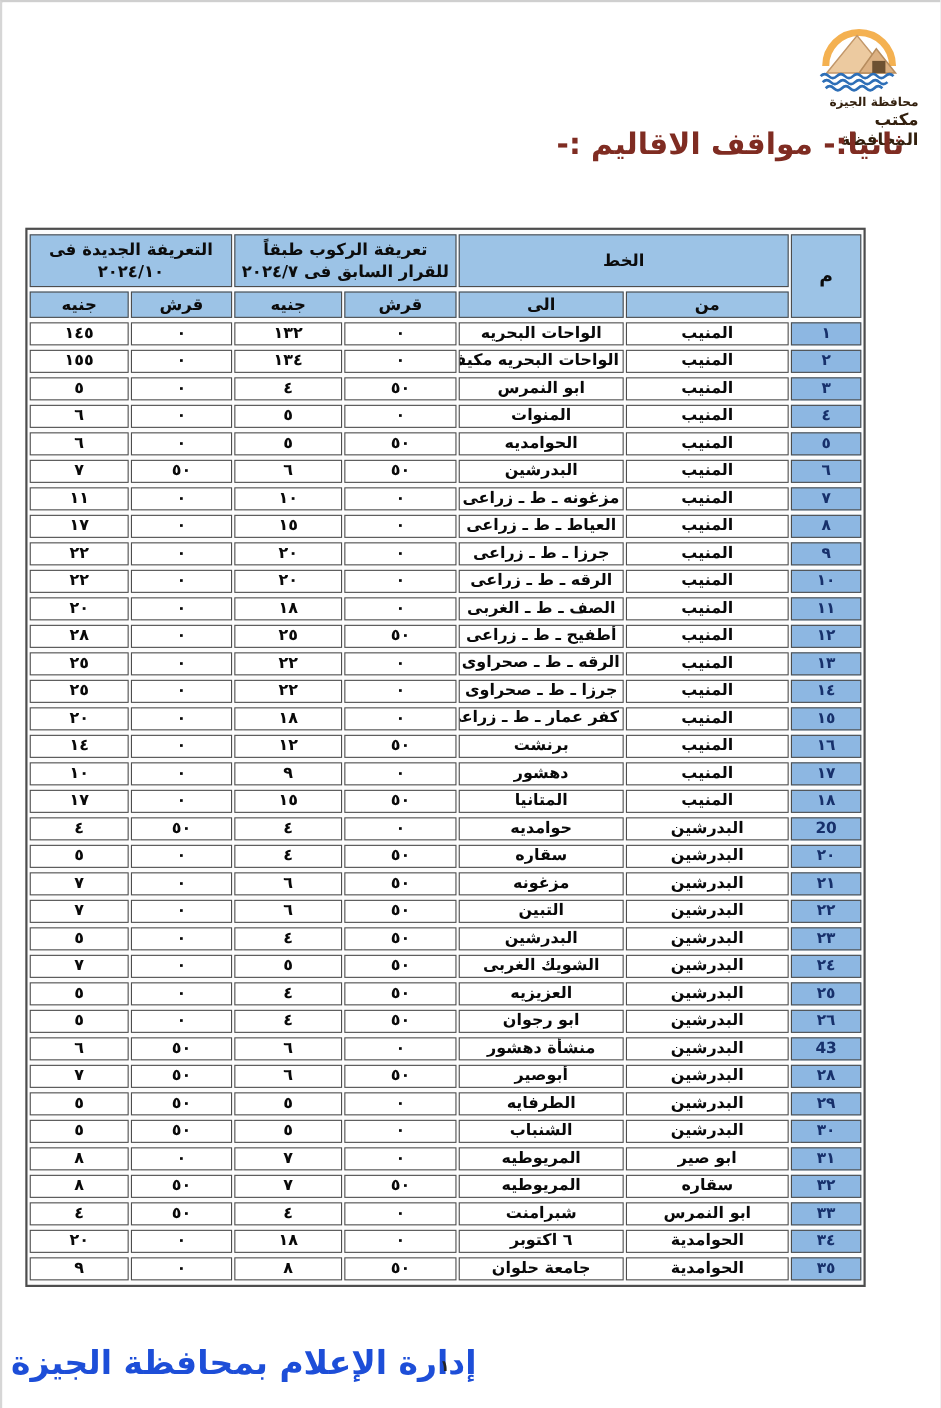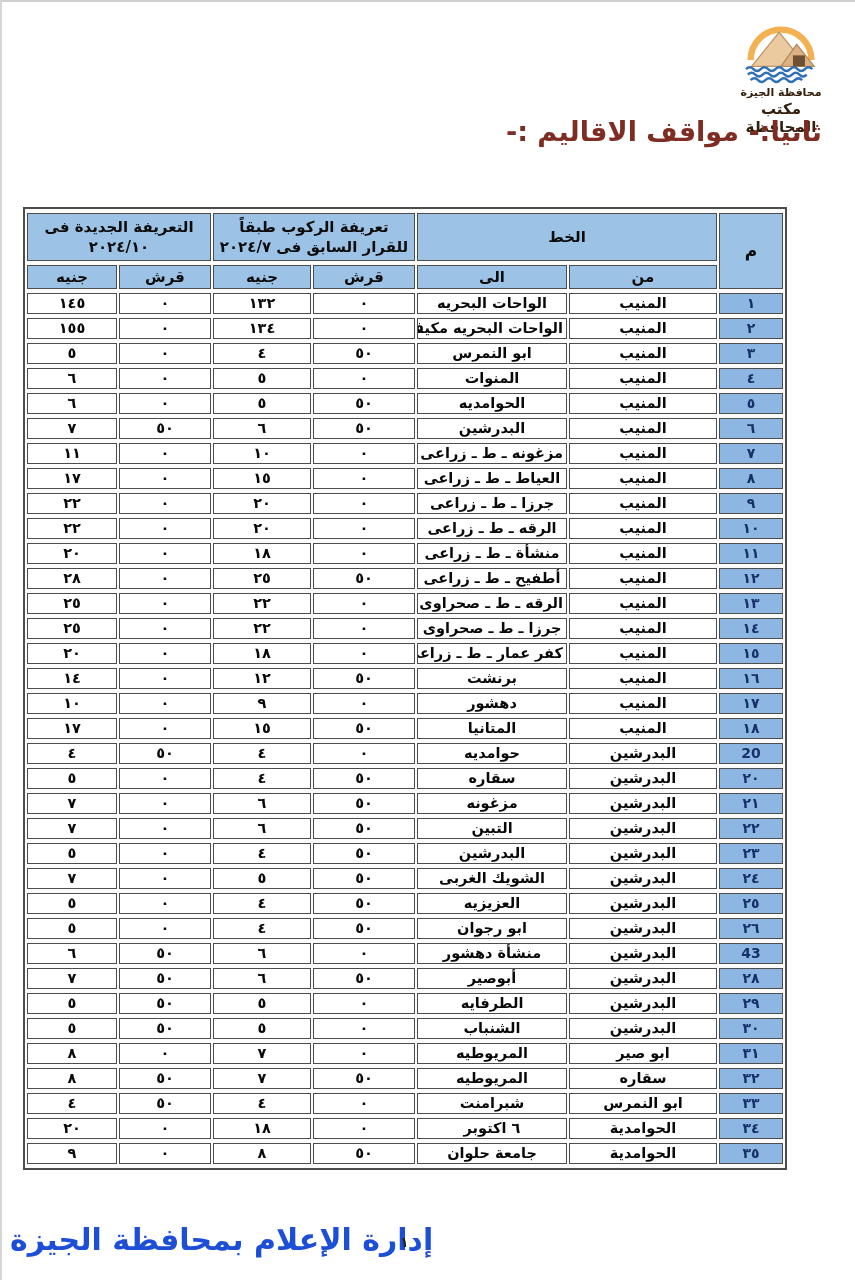--- a/index.html
+++ b/index.html
@@ -11,21 +11,21 @@
     background:#ffffff;
     font-family:"DejaVu Sans", sans-serif;
     direction:rtl;
     overflow:hidden;
     border-top:2px solid #cfcfcf;
     border-left:2px solid #d6d6d6;
   }
   
   .logo {
     position:absolute; top:8px; right:20px;
-    width:108px; text-align:center;
+    width:108px; 
   }
   .logo svg { display:block; margin:0 auto; }
   .logo-name  { font-size:11px; font-weight:bold; color:#33200e; line-height:1.25; }
   .logo-office{ font-size:15px; font-weight:bold; color:#33200e; line-height:1.2; }
   
   .heading {
     position:absolute; top:114px; right:33px;
     font-size:27px; font-weight:bold;
     color:#7f2c22;
     letter-spacing:0.5px;
@@ -221,21 +221,21 @@
       <td>المنيب</td>
       <td>الرقه ـ ط ـ زراعى</td>
       <td>٠</td>
       <td>٢٠</td>
       <td>٠</td>
       <td>٢٢</td>
     </tr>
         <tr>
       <td class="idx">١١</td>
       <td>المنيب</td>
-      <td>منشأة ـ ط ـ زراعى</td>
+      <td>الصف ـ ط ـ الغربى</td>
       <td>٠</td>
       <td>١٨</td>
       <td>٠</td>
       <td>٢٠</td>
     </tr>
         <tr>
       <td class="idx">١٢</td>
       <td>المنيب</td>
       <td>أطفيح ـ ط ـ زراعى</td>
       <td>٥٠</td>

